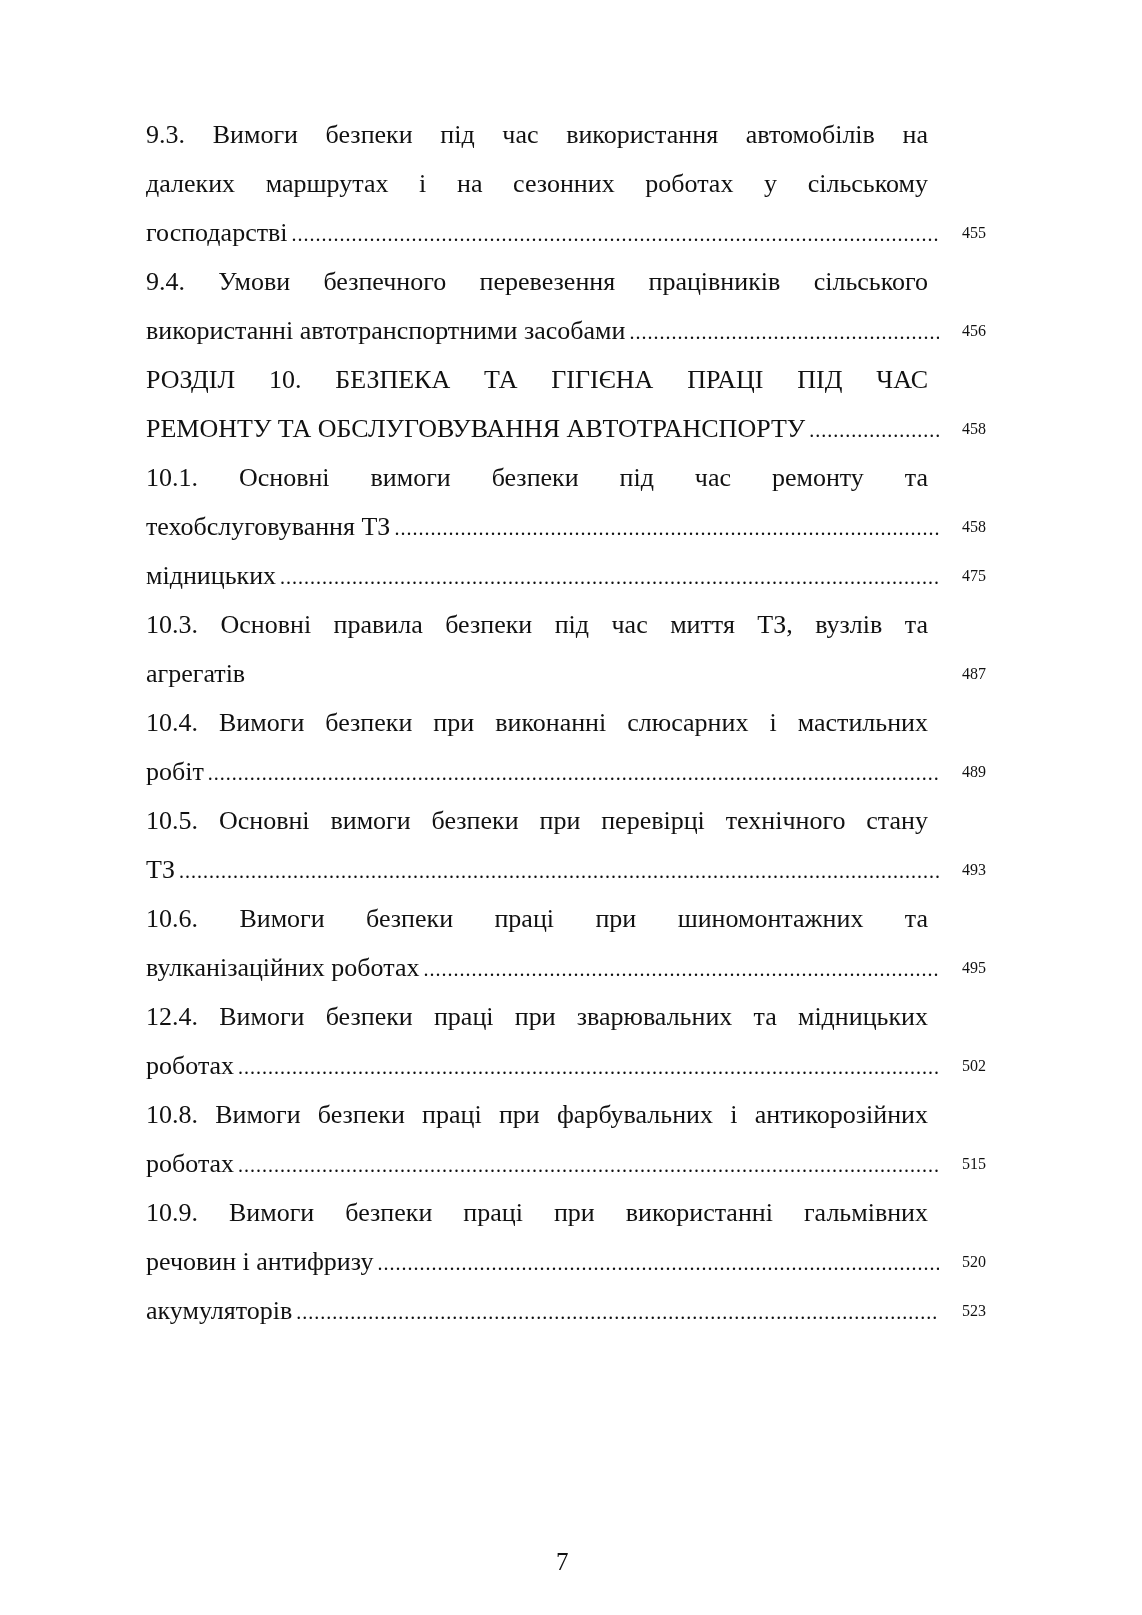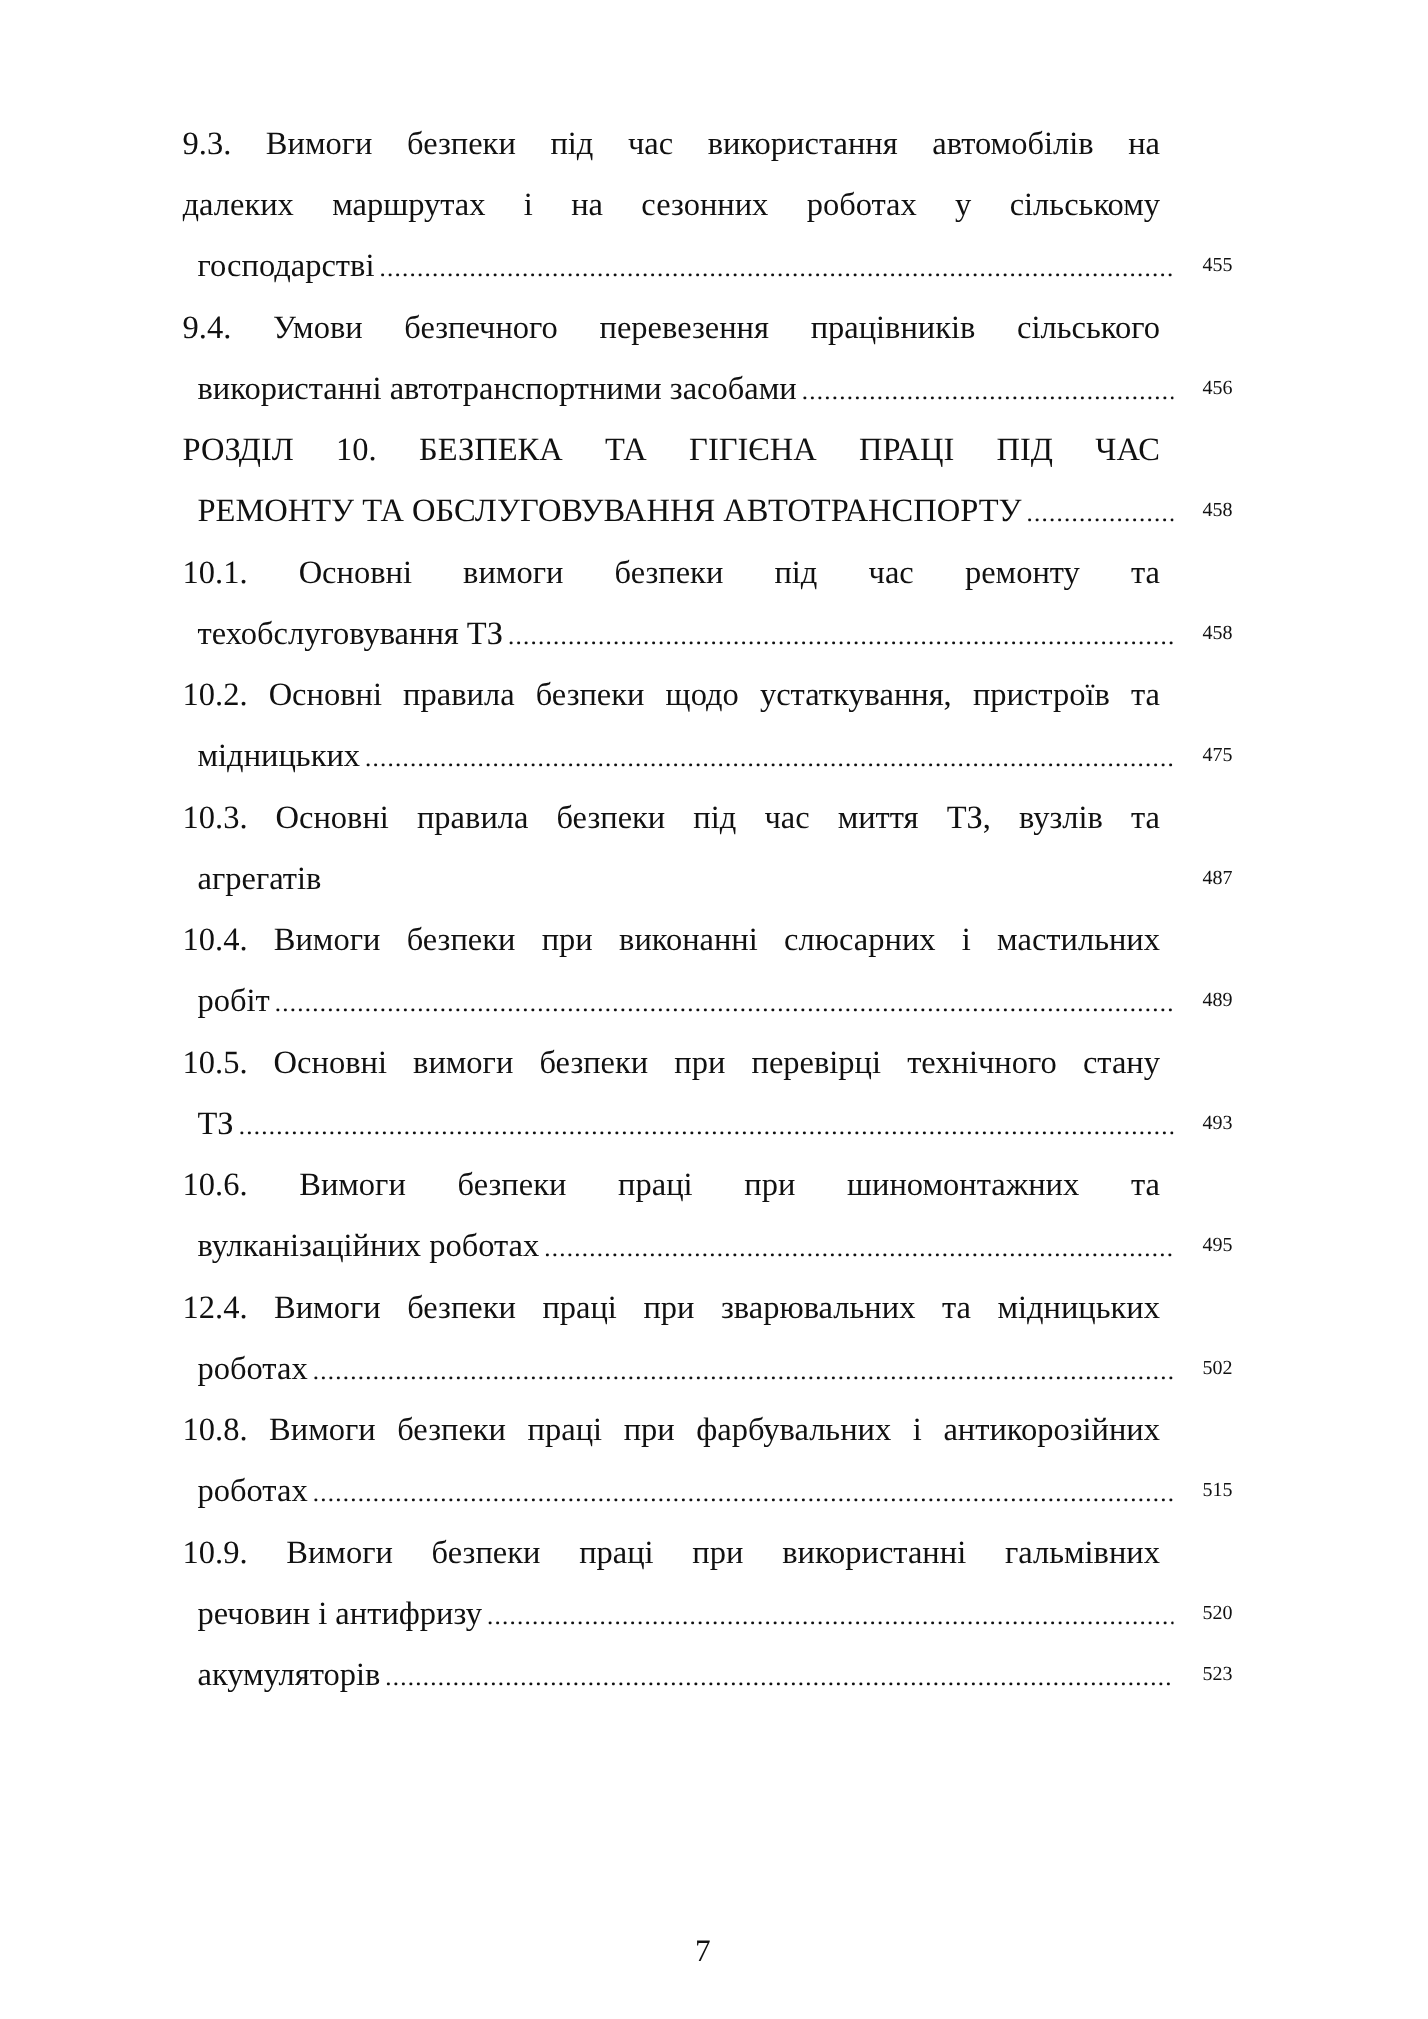--- a/index.html
+++ b/index.html
@@ -1,24 +1,24 @@
 <!DOCTYPE html>
 <html><head>
 <meta charset="utf-8">
 <style>
   html, body { margin: 0; padding: 0; background: #ffffff; }
   body { width: 1142px; height: 1615px; position: relative; overflow: hidden;
          font-family: "Liberation Serif", "DejaVu Serif", serif; color: #111111; }
-  .toc { position: absolute; left: 146px; top: 90px; width: 852px; }
+  .toc { position: absolute; left: 146px; top: 110px; width: 852px; }
   .entry { position: relative; width: 852px; }
   .entry .body { width: 782px; font-size: 26px; line-height: 49px; }
   .entry .line { display: block; height: 49px; white-space: nowrap; overflow: hidden; }
   .entry .line.just { text-align: justify; text-align-last: justify; white-space: normal; }
   .entry .line.last { display: flex; align-items: baseline; width: 793px; }
-  .entry .line.last .txt { flex: 0 0 auto; margin-left: 12px; }
+  .entry .line.last .txt { flex: 0 0 auto; }
   .entry .line.last .leader { flex: 1 1 auto; overflow: hidden; white-space: nowrap;
        letter-spacing: 1px; font-size: 20px; margin-left: 4px; }
   .entry .line.last .leader.none { visibility: hidden; }
   .entry .page { position: absolute; right: 0; bottom: 0; width: 36px; height: 49px;
        line-height: 49px; font-size: 16px; text-align: left; }
   .pagenum { position: absolute; left: 556px; top: 1546px; font-size: 25px; line-height: 32px; }
 </style>
 </head>
 <body>
 
@@ -64,21 +64,20 @@
       <span class="line last">
           <span class="txt">техобслуговування ТЗ</span>
           <span class="leader">....................................................................................................................................................................................................</span>
         </span>
     </div>
     <div class="page">458</div>
   </div>
 
   <div class="entry">
     <div class="body">
-      <span class="line just">10.2. Основні правила безпеки щодо устаткування, пристроїв та</span>
       <span class="line last">
           <span class="txt">мідницьких</span>
           <span class="leader">....................................................................................................................................................................................................</span>
         </span>
     </div>
     <div class="page">475</div>
   </div>
 
   <div class="entry">
     <div class="body">

